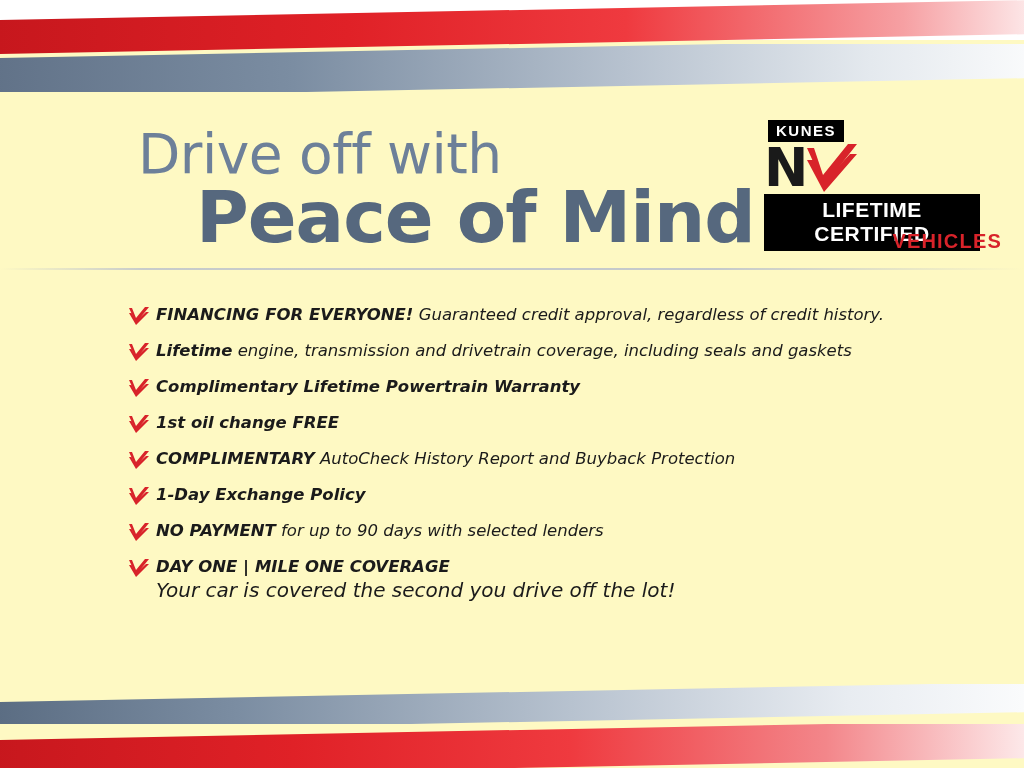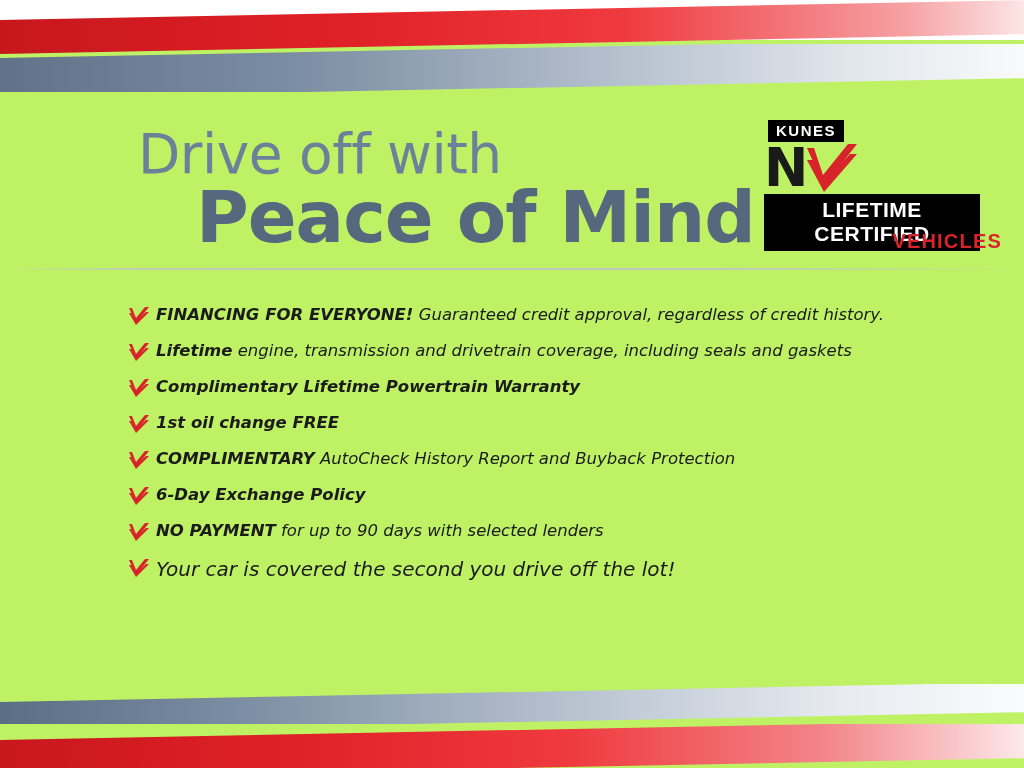--- a/index.html
+++ b/index.html
@@ -11,21 +11,21 @@
     width: 1024px;
     height: 768px;
     font-family: "Liberation Sans", sans-serif;
     position: relative;
     overflow: hidden;
   }
 
   .poster {
     position: absolute;
     inset: 0;
-    background: #bef264;
+    background: #fef9c3;
   }
 
   
   .top-red {
     position: absolute;
     top: 0; left: 0;
     width: 100%;
     height: 40px;
     background: #ffffff;
   }
@@ -312,40 +312,40 @@
       <span class="txt"><b>COMPLIMENTARY</b><span> AutoCheck History Report and Buyback Protection</span></span>
     </div>
 
     <div class="benefit">
       <span class="tick">
         <svg width="22" height="20" viewBox="0 0 22 20">
           <path d="M1 2 L8 17 L21 1 L17 1 L8 12 L4 2 Z" fill="#d8232a"></path>
           <path d="M1 7 L8 19 L21 6 L18 6 L8 15 L3.5 7 Z" fill="#d8232a"></path>
         </svg>
       </span>
-      <span class="txt"><b>6-Day Exchange Policy</b><span></span></span>
+      <span class="txt"><b>1-Day Exchange Policy</b><span></span></span>
     </div>
 
     <div class="benefit">
       <span class="tick">
         <svg width="22" height="20" viewBox="0 0 22 20">
           <path d="M1 2 L8 17 L21 1 L17 1 L8 12 L4 2 Z" fill="#d8232a"></path>
           <path d="M1 7 L8 19 L21 6 L18 6 L8 15 L3.5 7 Z" fill="#d8232a"></path>
         </svg>
       </span>
       <span class="txt"><b>NO PAYMENT</b><span> for up to 90 days with selected lenders</span></span>
     </div>
 
     <div class="benefit">
       <span class="tick">
         <svg width="22" height="20" viewBox="0 0 22 20">
           <path d="M1 2 L8 17 L21 1 L17 1 L8 12 L4 2 Z" fill="#d8232a"></path>
           <path d="M1 7 L8 19 L21 6 L18 6 L8 15 L3.5 7 Z" fill="#d8232a"></path>
         </svg>
       </span>
-      <span class="txt"><span class="sub">Your car is covered the second you drive off the lot!</span></span>
+      <span class="txt"><b>DAY ONE  |  MILE ONE COVERAGE</b><span class="sub">Your car is covered the second you drive off the lot!</span></span>
     </div>
   </div>
 
   <div class="bottom-gray"></div>
   <div class="bottom-red"></div>
 
 </div>
 
 </body></html>

